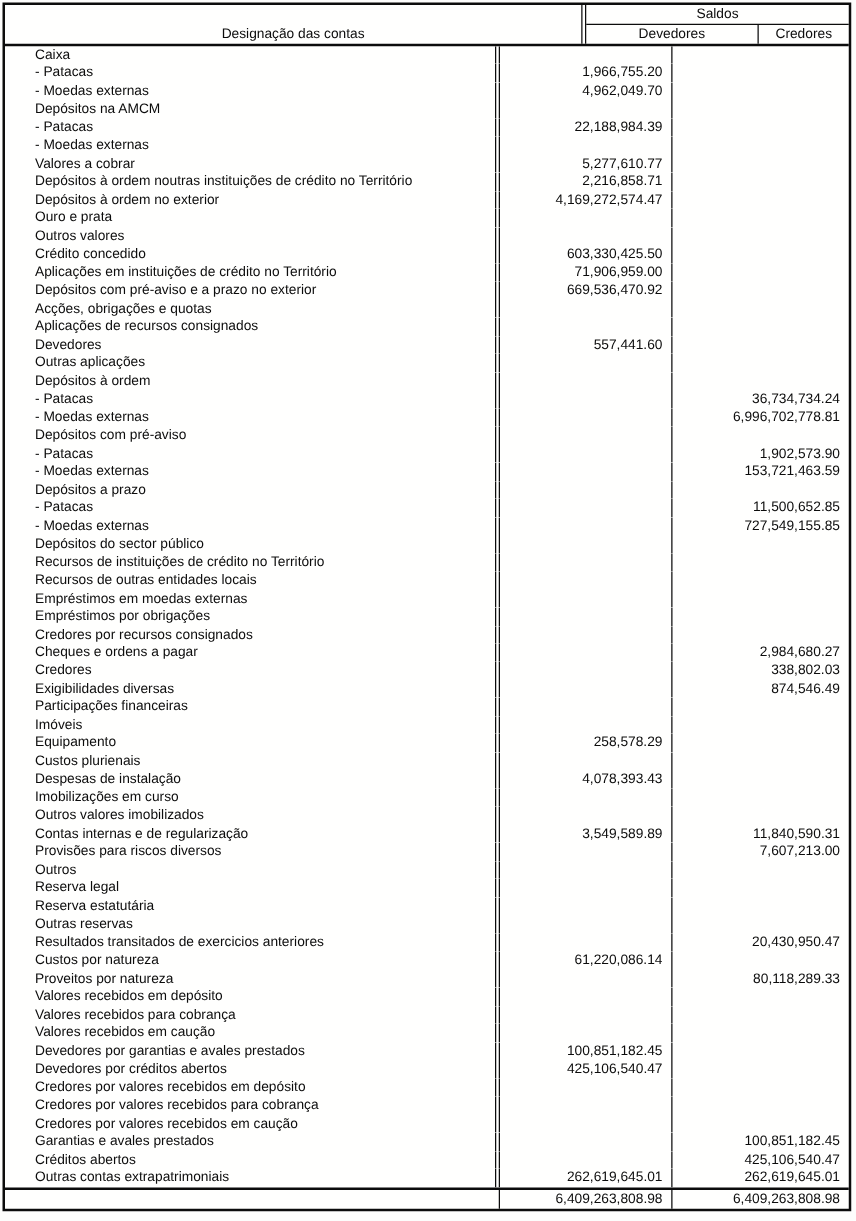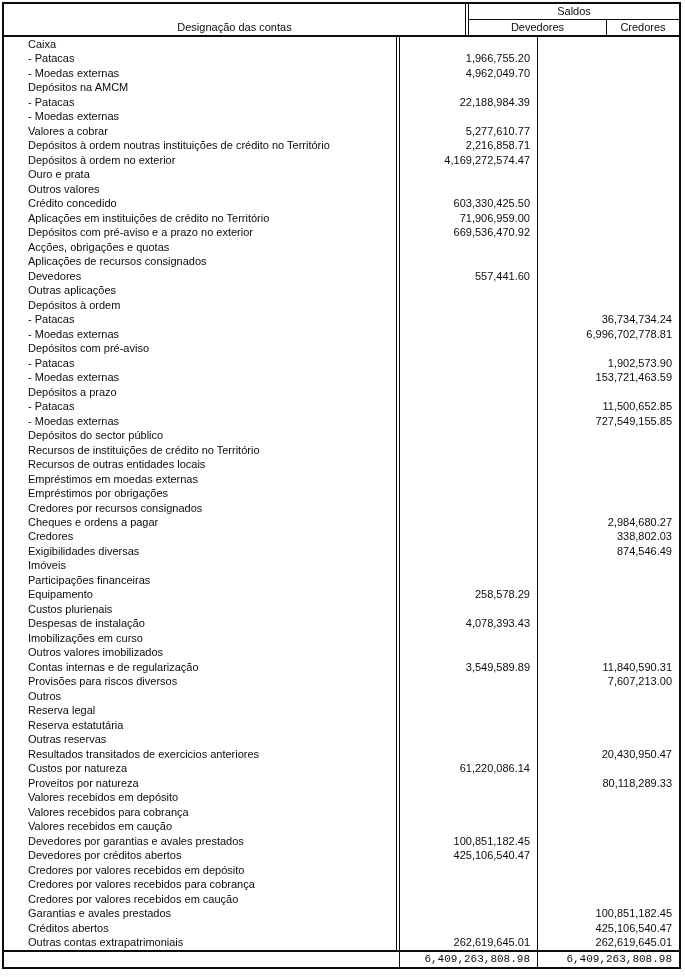--- a/index.html
+++ b/index.html
@@ -105,21 +105,21 @@
     height: 15px;
     border-top: 2px solid #0c0c0c;
   }
   .totals .c-label {
     text-align: left;
     padding-left: 3px;
     padding-right: 2px;
     line-height: 15px;
     margin-top: 29px;
   }
-  .totals .c-dev, .totals .c-cred { line-height: 15px; font-family: Liberation Mono, monospace; }
+  .totals .c-dev, .totals .c-cred { line-height: 15px; }
 </style>
 </head>
 <body>
 
 <div class="page">
   <div class="tbl">
 
     <div class="hdr">
       <div class="hdr-left">Designação das contas</div>
       <div class="hdr-gap"></div>
@@ -344,27 +344,27 @@
           <div class="c-dev"></div>
           <div class="c-cred">338,802.03</div>
         </div>
         <div class="row">
           <div class="c-label">Exigibilidades diversas</div>
           <div class="c-gap"></div>
           <div class="c-dev"></div>
           <div class="c-cred">874,546.49</div>
         </div>
         <div class="row">
+          <div class="c-label">Participações financeiras</div>
+          <div class="c-gap"></div>
+          <div class="c-dev"></div>
+          <div class="c-cred"></div>
+        </div>
+        <div class="row">
           <div class="c-label">Imóveis</div>
-          <div class="c-gap"></div>
-          <div class="c-dev"></div>
-          <div class="c-cred"></div>
-        </div>
-        <div class="row">
-          <div class="c-label">Participações financeiras</div>
           <div class="c-gap"></div>
           <div class="c-dev"></div>
           <div class="c-cred"></div>
         </div>
         <div class="row">
           <div class="c-label">Equipamento</div>
           <div class="c-gap"></div>
           <div class="c-dev">258,578.29</div>
           <div class="c-cred"></div>
         </div>

